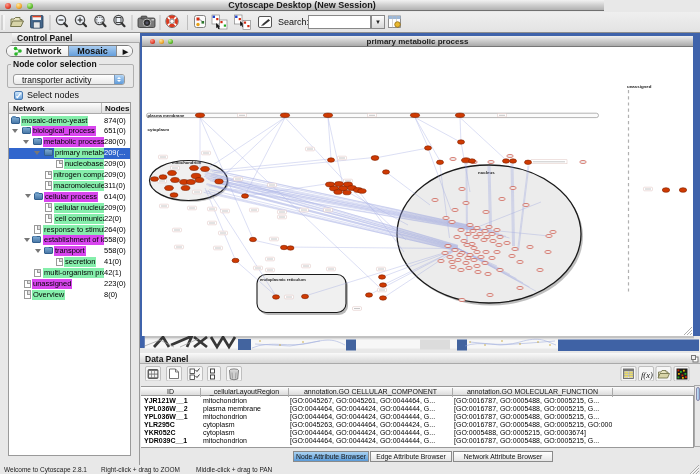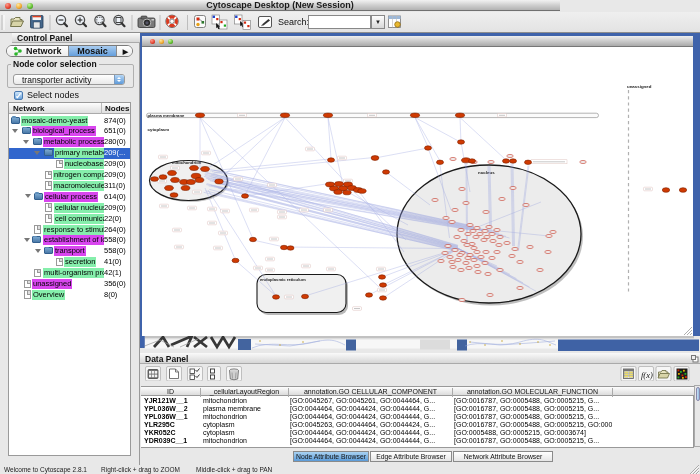--- a/index.html
+++ b/index.html
@@ -1,21 +1,21 @@
 <!DOCTYPE html>
 <html><head>
 <meta charset="utf-8">
 <style>
 * { margin:0; padding:0; box-sizing:border-box; }
 html,body { width:700px; height:474px; overflow:hidden; }
 body { font-family:"Liberation Sans", sans-serif; background:#e8e8e8; position:relative; }
 .abs { position:absolute; }
 
 
-#titlebar { left:0; top:0; width:560px; height:11px;
+#titlebar { left:0; top:0; width:604px; height:11px;
   background:linear-gradient(#f2f2f2, #cdcdcd 55%, #b2b2b2);
   border-bottom:1px solid #707070; }
 #titlebar .light { position:absolute; top:2.5px; width:6px; height:6px; border-radius:50%; }
 #titlebar .title { position:absolute; top:0px; width:100%; text-align:center;
   font-size:9px; font-weight:bold; color:#1a1a1a; }
 
 
 #toolbar { left:0; top:12px; width:700px; height:21px; background:linear-gradient(#efefef,#e3e3e3);
   border-bottom:1px solid #8e8e8e; }
 #searchlbl { position:absolute; left:278px; top:5px; font-size:9px; color:#111; }
@@ -287,37 +287,38 @@
           <span class="cnt" style="">41(0)</span>
         </div>
 <div class="trow" style="top:152.6px">
           <span class="file" style="left:25px"></span>
           <span class="lbl green" style="left:34px;max-width:61px">multi-organism pro</span>
           <span class="cnt" style="">42(1)</span>
         </div>
 <div class="trow" style="top:163.5px">
           <span class="file" style="left:15px"></span>
           <span class="lbl red" style="left:23px;max-width:72px">unassigned</span>
-          <span class="cnt" style="">356(0)</span>
+          <span class="cnt" style="">223(0)</span>
         </div>
 <div class="trow" style="top:174.4px">
           <span class="file" style="left:15px"></span>
           <span class="lbl green" style="left:23px;max-width:72px">Overview</span>
           <span class="cnt" style="">8(0)</span>
         </div>
     </div>
   </div>
 </div>
 
 <div id="netdesk" class="abs">
   <div id="mdiwin">
     <div id="mdititle">
       <div class="light" style="left:8px; background:radial-gradient(circle at 35% 30%, #ff9a8a, #e3402e 60%, #9c1500);"></div>
       <div class="light" style="left:17px; background:radial-gradient(circle at 35% 30%, #ffe9a0, #f0a72e 60%, #a36a00);"></div>
       <div class="light" style="left:26px; background:radial-gradient(circle at 35% 30%, #c8f5a0, #5dbb2e 60%, #2e7a00);"></div>
+      <div class="title">primary metabolic process</div>
     </div>
     <div id="mdicanvas">
       <svg width="551" height="289" viewBox="142 47 551 289">
 <rect x="146.5" y="113.2" width="452" height="4.4" rx="2.2" fill="#fbfbfb" stroke="#a0a0a0" stroke-width="0.8"></rect>
 <text x="147.5" y="117" font-size="4.2" font-weight="bold" fill="#1a1a1a">plasma membrane</text>
 <text x="147.5" y="131" font-size="4.4" font-weight="bold" fill="#1a1a1a">cytoplasm</text>
 <ellipse cx="491" cy="236.5" rx="92" ry="69" fill="#8a8a8a" opacity="0.55"></ellipse>
 <ellipse cx="489" cy="234" rx="92" ry="69" fill="#ececec" stroke="#1a1a1a" stroke-width="1.3"></ellipse>
 <text x="478" y="174" font-size="4.4" font-weight="bold" fill="#1a1a1a">nucleus</text>
 <ellipse cx="190" cy="182" rx="39" ry="20" fill="#8a8a8a" opacity="0.5"></ellipse>

